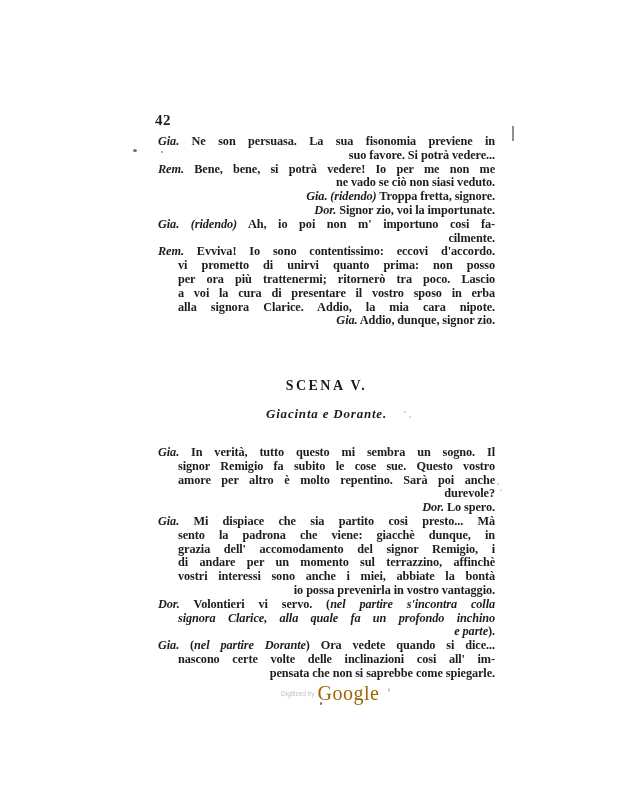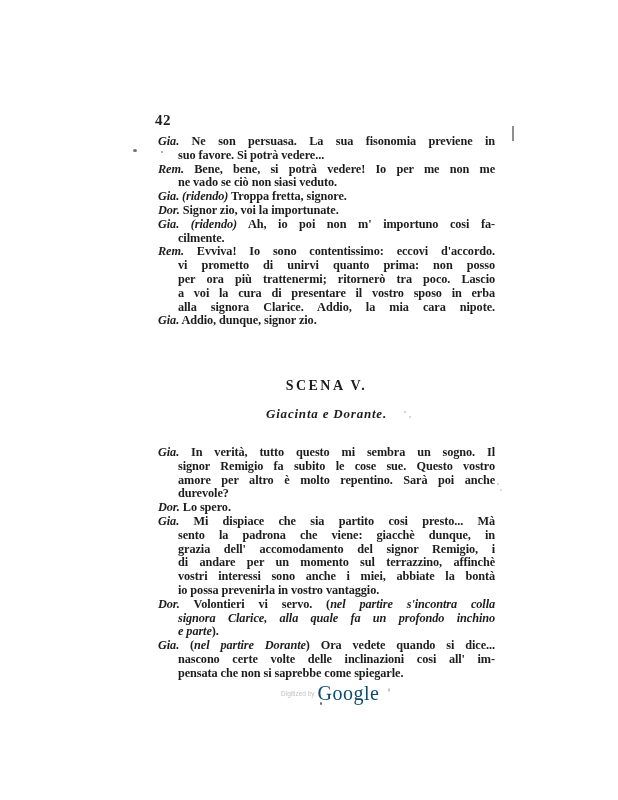--- a/index.html
+++ b/index.html
@@ -27,21 +27,21 @@
     font-size: 12.3px;
     font-weight: bold;
     letter-spacing: -0.1px;
   }
   .b1 { top: 135px; }
   .b2 { top: 446px; }
   .line {
     height: 13.8px;
     line-height: 13.8px;
     overflow: hidden;
-    text-align: left;
+    text-align: right;
     white-space: normal;
   }
   .line.ind { padding-left: 20px; }
   .line.a-j { text-align: justify; text-align-last: justify; }
   .line.a-r { text-align: right; }
   .s-si { font-style: italic; }
   .s-i  { font-style: italic; }
   .s-r  { font-style: normal; }
   .scena {
     position: absolute;
@@ -72,21 +72,21 @@
     align-items: center;
     gap: 3px;
   }
   .wm-pre {
     font-size: 6.5px;
     color: #c2c2c2;
     font-family: "Liberation Sans", sans-serif;
   }
   .wm-brand {
     font-size: 20px;
-    color: #0c4a6e;
+    color: #a16207;
     font-family: "Liberation Serif", serif;
     letter-spacing: 0.5px;
   }
   
   .speck { position: absolute; border-radius: 50%; }
   .sp1 { left: 133px; top: 149px; width: 4px; height: 3px; background: #6f6f6f; }
   .sp2 { left: 161px; top: 151px; width: 2px; height: 2px; background: #9a9a9a; }
   .bar1 { position: absolute; left: 512px; top: 126px; width: 2px; height: 15px; background: #8f8f8f; }
   .sp3 { left: 320px; top: 702px; width: 2px; height: 3px; background: #666666; }
   .sp4 { left: 404px; top: 411px; width: 2px; height: 2px; background: #c4c4c4; }

